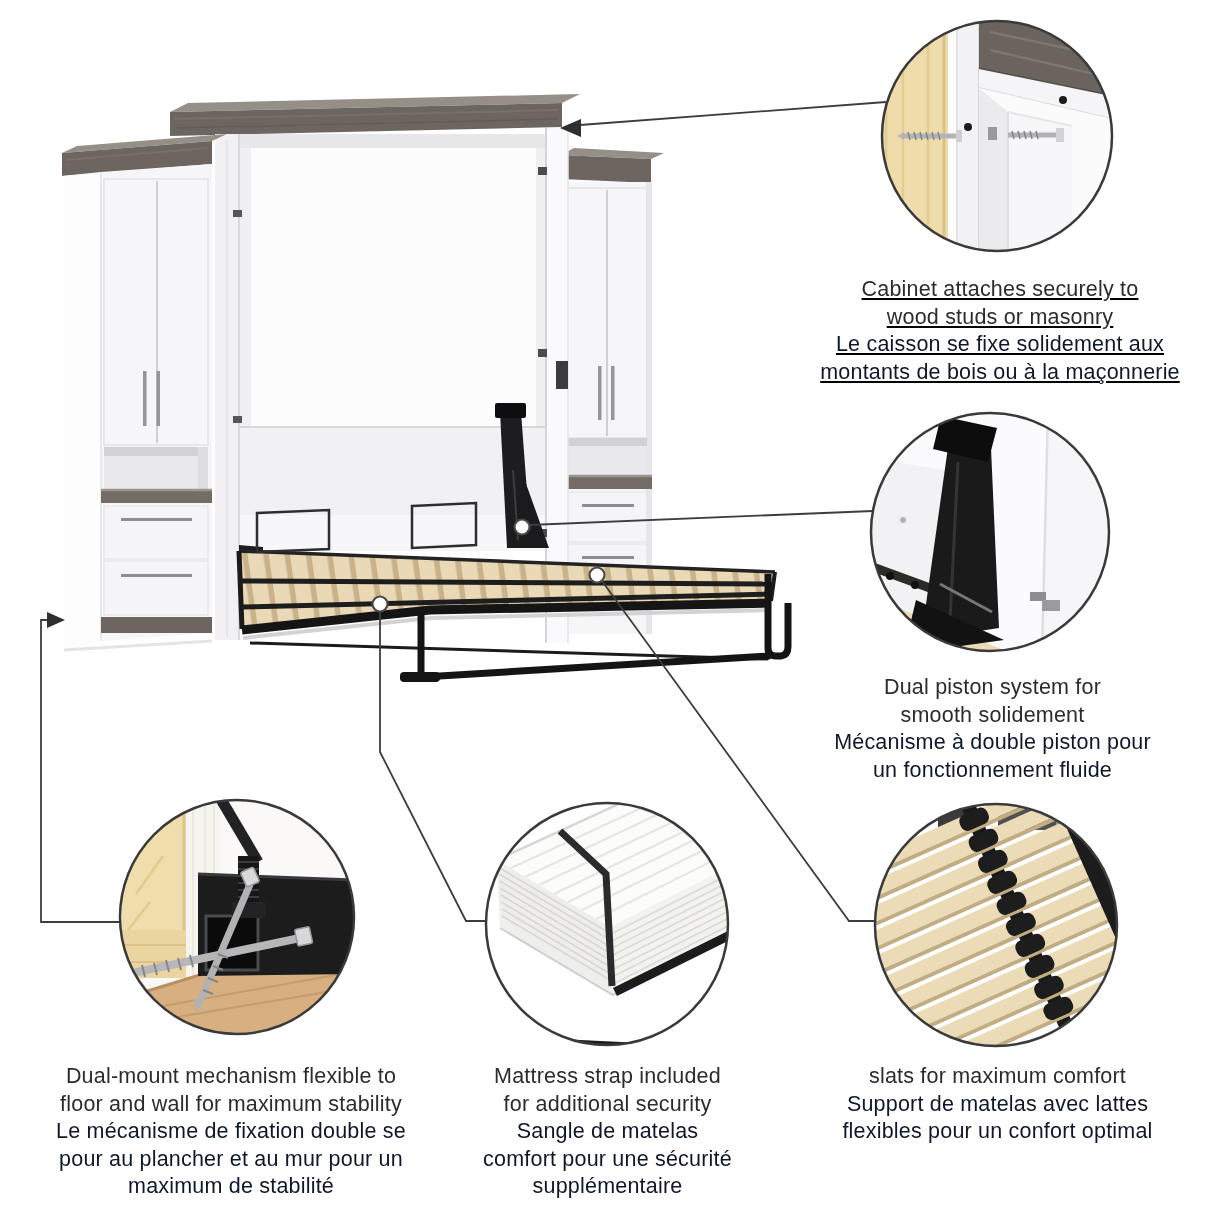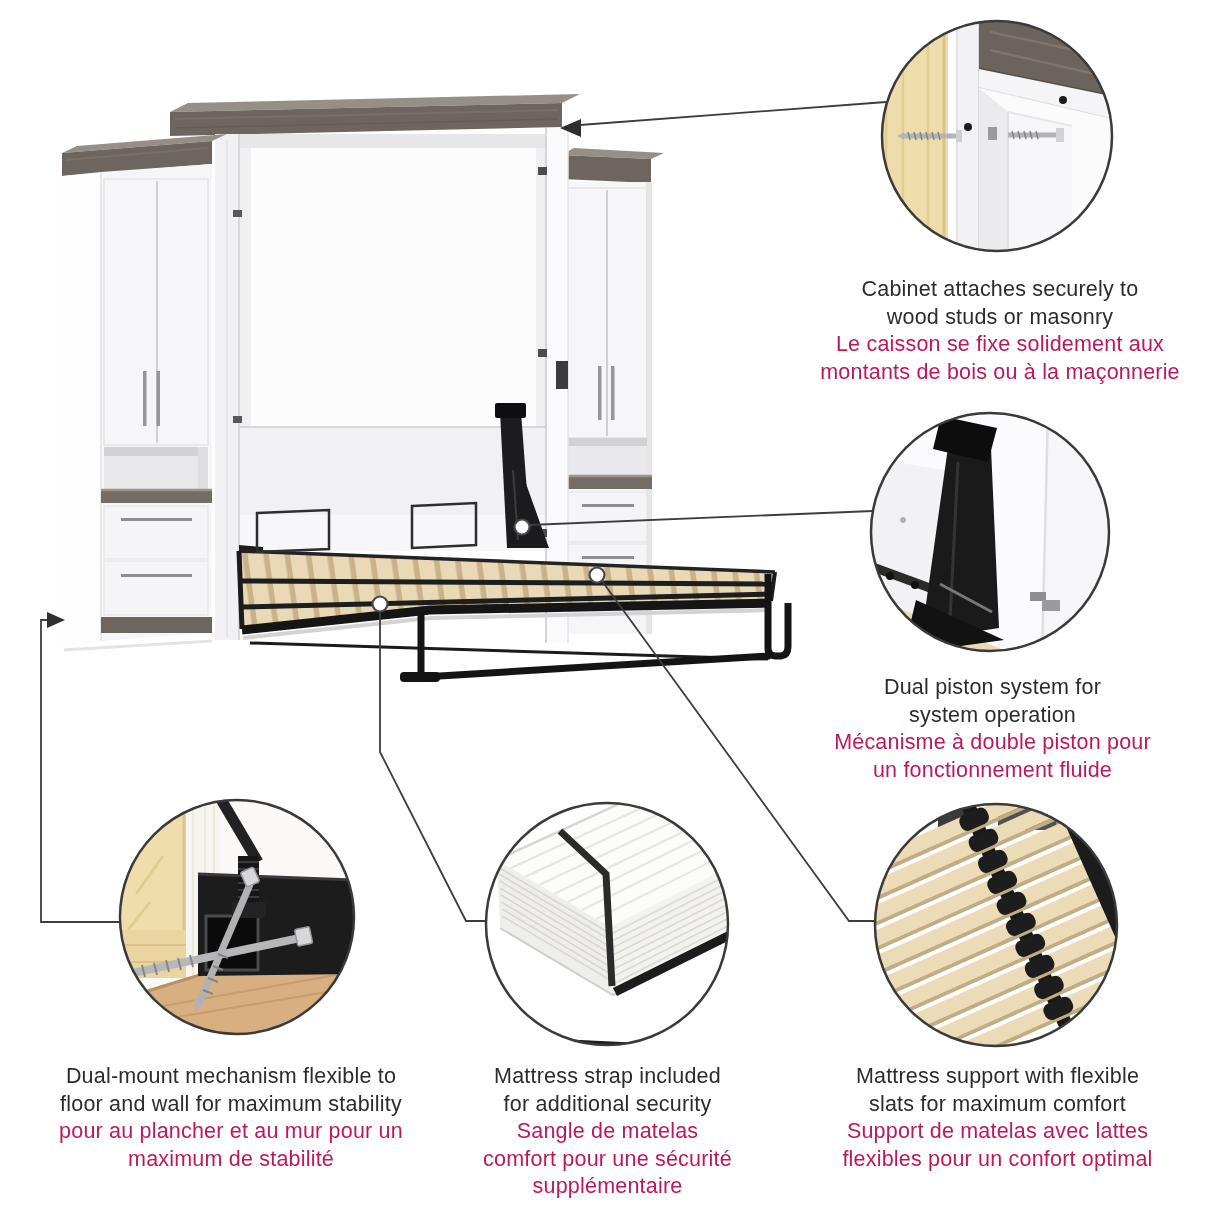--- a/index.html
+++ b/index.html
@@ -1,21 +1,21 @@
 <!DOCTYPE html>
 <html><head>
 <meta charset="utf-8">
 <style>
   html,body{margin:0;padding:0;background:#ffffff;}
   .stage{position:relative;width:1214px;height:1214px;background:#ffffff;overflow:hidden;
          font-family:"Liberation Sans",sans-serif;}
   .stage svg{position:absolute;left:0;top:0;}
   .caption{position:absolute;text-align:center;}
   .cap-en{font-size:21.5px;line-height:27.5px;color:#2d2b2c;letter-spacing:0.2px;}
-  .cap-fr{font-size:21.5px;line-height:27.5px;color:#be185d;letter-spacing:0.2px;}
+  .cap-fr{font-size:21.5px;line-height:27.5px;color:#0f172a;letter-spacing:0.2px;}
 </style>
 </head>
 <body>
 
 <div class="stage">
 
 <svg width="1214" height="1214" viewBox="0 0 1214 1214" xmlns="http://www.w3.org/2000/svg">
   <defs>
     <clipPath id="c1">
           <circle cx="997" cy="136" r="115"></circle>
@@ -333,49 +333,49 @@
             <rect x="1004" y="1018" width="30" height="17" rx="7" fill="#1d1d1e"></rect>
         <circle cx="845" cy="940" r="3" fill="#4a4a4c"></circle>
         <circle cx="845" cy="975" r="3" fill="#4a4a4c"></circle>
         <rect x="1100" y="802" width="16" height="262" fill="#1c1c1d"></rect>
       </g>
     </g>
     <circle cx="996" cy="925" r="121" fill="none" stroke="#3a3a3a" stroke-width="2.5"></circle>
   </g>
 </svg>
 
-<div class="caption" style="left:790px;top:276px;width:420px;">
+<div class="caption" style="left:790px;top:276px;width:420px;text-decoration:underline;">
   <div class="cap-en">Cabinet attaches securely to</div>
   <div class="cap-en">wood studs or masonry</div>
   <div class="cap-fr">Le caisson se fixe solidement aux</div>
   <div class="cap-fr">montants de bois ou à la maçonnerie</div>
 </div>
 
 <div class="caption" style="left:785px;top:665px;width:415px;margin-top:9px;">
   <div class="cap-en">Dual piston system for</div>
-  <div class="cap-en">system operation</div>
+  <div class="cap-en">smooth solidement</div>
   <div class="cap-fr">Mécanisme à double piston pour</div>
   <div class="cap-fr">un fonctionnement fluide</div>
 </div>
 
 <div class="caption" style="left:15px;top:1063px;width:432px;">
   <div class="cap-en">Dual-mount mechanism flexible to</div>
   <div class="cap-en">floor and wall for maximum stability</div>
+  <div class="cap-fr">Le mécanisme de fixation double se</div>
   <div class="cap-fr">pour au plancher et au mur pour un</div>
   <div class="cap-fr">maximum de stabilité</div>
 </div>
 
 <div class="caption" style="left:450px;top:1063px;width:315px;">
   <div class="cap-en">Mattress strap included</div>
   <div class="cap-en">for additional security</div>
   <div class="cap-fr">Sangle de matelas</div>
   <div class="cap-fr">comfort pour une sécurité</div>
   <div class="cap-fr">supplémentaire</div>
 </div>
 
 <div class="caption" style="left:780px;top:1063px;width:435px;">
-  <div class="cap-en">Mattress support with flexible</div>
   <div class="cap-en">slats for maximum comfort</div>
   <div class="cap-fr">Support de matelas avec lattes</div>
   <div class="cap-fr">flexibles pour un confort optimal</div>
 </div>
 
 </div>
 
 </body></html>

